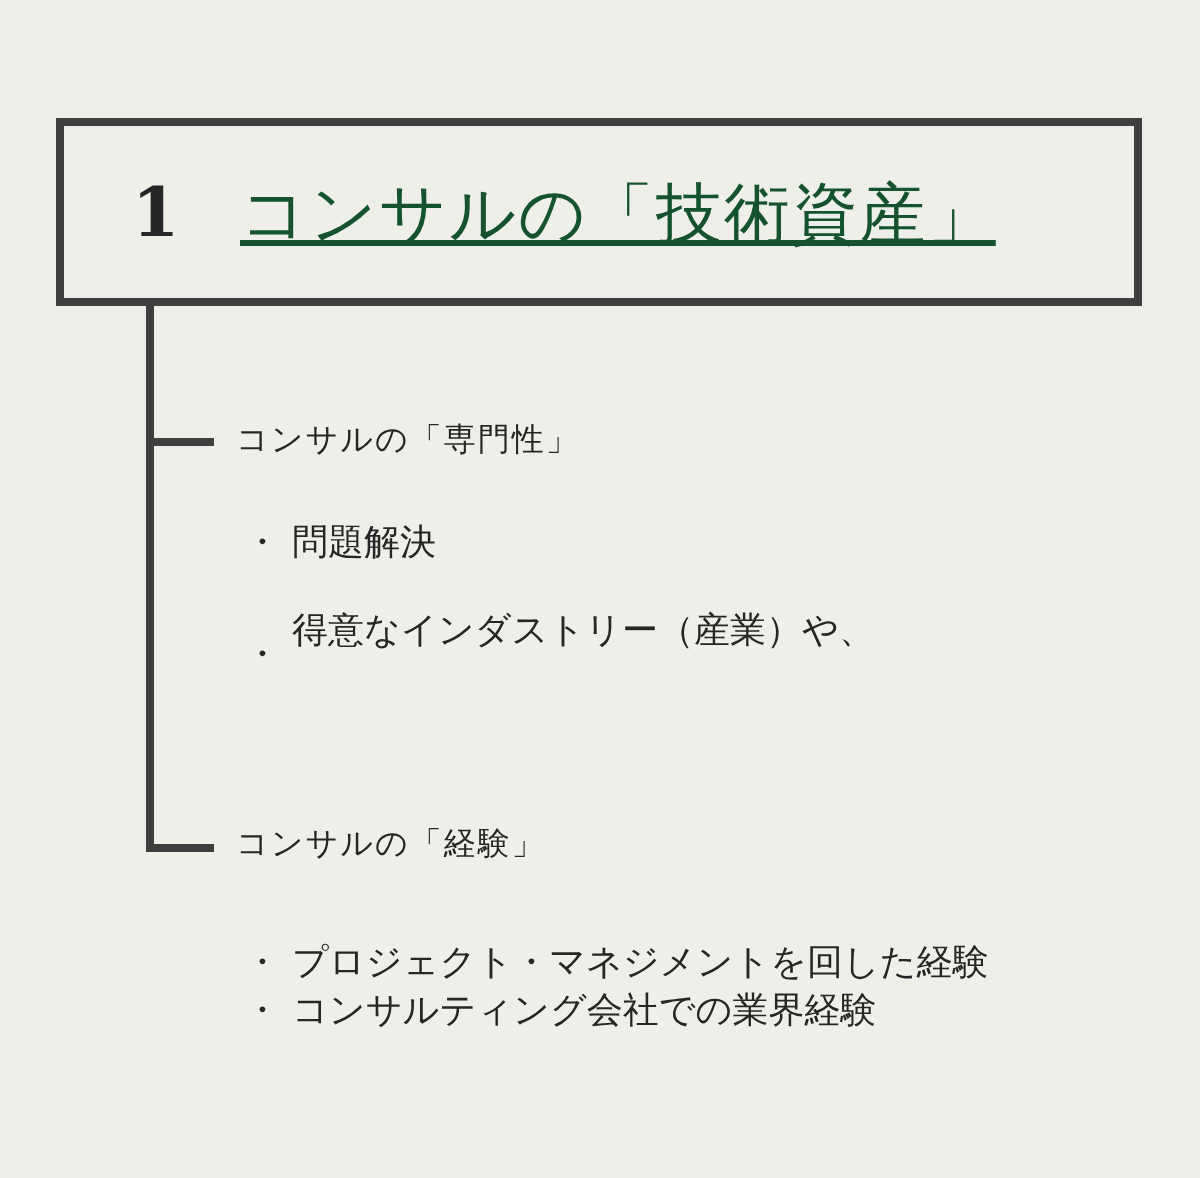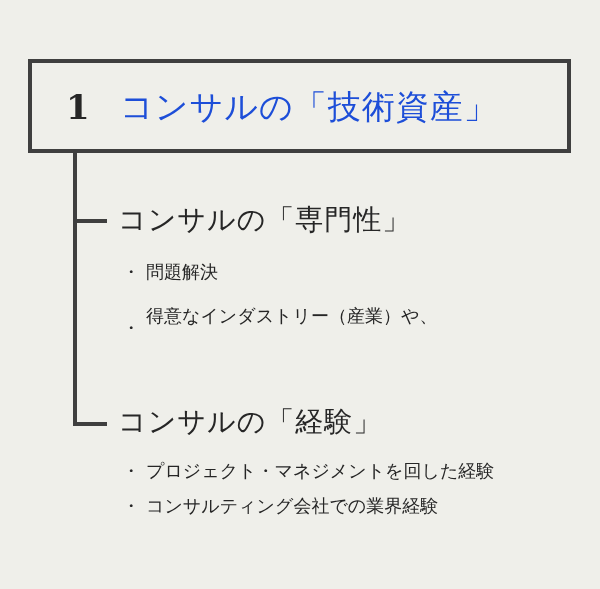--- a/index.html
+++ b/index.html
@@ -26,40 +26,41 @@
     font-size: 34px;
     line-height: 44px;
     color: #262626;
   }
   .title-text {
     position: absolute;
     left: 88px; top: 22px;
     font-size: 33px;
     line-height: 44px;
     letter-spacing: 1px;
-    color: #1d4ed8;
+    color: #14532d;
     white-space: nowrap;
+    text-decoration: underline;
   }
   .vline {
     position: absolute;
     left: 73px; top: 153px;
     width: 4px; height: 273px;
     background: #3f3f3f;
   }
   .hline {
     position: absolute;
     left: 73px; height: 4px; width: 34px;
     background: #3f3f3f;
   }
   .hline.b1 { top: 219px; }
   .hline.b2 { top: 422px; }
   .section-head {
     position: absolute;
     left: 118px;
-    font-size: 28px;
+    font-size: 16px;
     line-height: 34px;
     letter-spacing: 1px;
     white-space: nowrap;
     color: #262626;
   }
   .section-head.s1 { top: 203px; }
   .section-head.s2 { top: 405px; }
   .item {
     position: absolute;
     left: 122px;
@@ -71,21 +72,21 @@
   }
   .item .bullet {
     display: inline-block;
     width: 24px;
     font-size: 18px;
   }
   .item .txt { display: inline-block; vertical-align: top; }
   .i1 { top: 258px; }
   .i2 { top: 302px; }
   .i2 .bullet { vertical-align: top; padding-top: 12px; }
-  .i3 { top: 457px; }
+  .i3 { top: 468px; }
   .i4 { top: 492px; }
 </style>
 </head>
 <body>
 
 <div class="title-box">
   <span class="title-num">1</span>
   <span class="title-text">コンサルの「技術資産」</span>
 </div>
 

